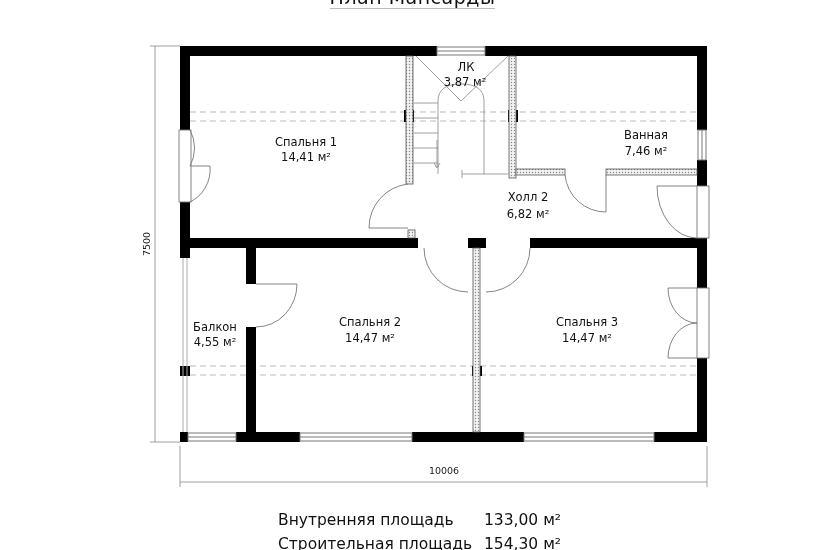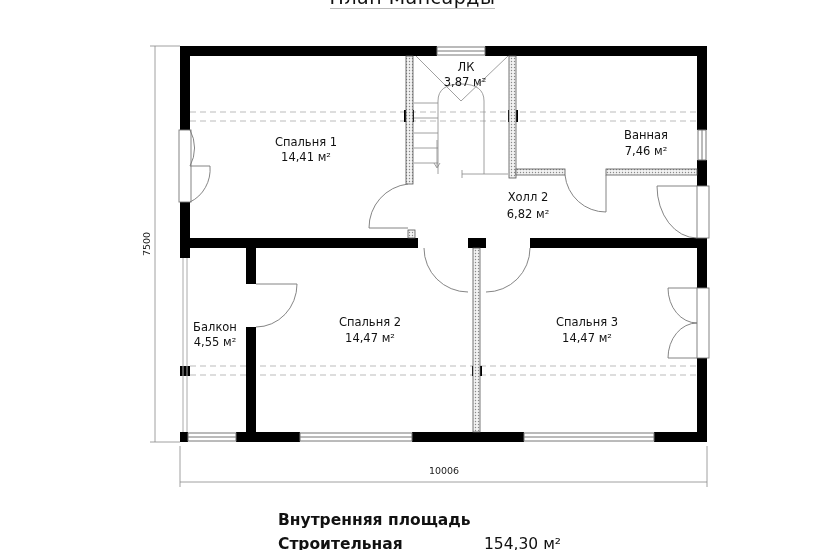--- a/index.html
+++ b/index.html
@@ -4,21 +4,21 @@
 <style>
   html,body{margin:0;padding:0;background:#fff;}
   body{width:825px;height:550px;overflow:hidden;position:relative;font-family:"DejaVu Sans","Liberation Sans",sans-serif;}
   #plan{position:absolute;left:0;top:0;}
   .room-label{font-family:"DejaVu Sans",sans-serif;font-size:11.5px;fill:#111;text-anchor:middle;}
   .dim-label{font-family:"DejaVu Sans",sans-serif;font-size:9.5px;fill:#222;text-anchor:middle;}
   .title{position:absolute;left:0;right:0;top:-14px;text-align:center;font-size:19px;color:#111;letter-spacing:0.5px;}
   .title span{border-bottom:1px solid #bbb;}
   .summary{position:absolute;left:278px;top:508px;font-size:15.5px;color:#111;}
   .summary .row{display:flex;height:24px;line-height:24px;}
-  .summary .lbl{width:206px;font-weight:bold;}
+  .summary .lbl{width:206px;}
   .summary .val{width:140px;}
 </style>
 </head>
 <body>
 
 <div class="title"><span>План Мансарды</span></div>
 
 <svg id="plan" width="825" height="550" viewBox="0 0 825 550" xmlns="http://www.w3.org/2000/svg">
   <defs>
     <pattern id="dots" width="3" height="3" patternUnits="userSpaceOnUse">
@@ -162,18 +162,19 @@
   <text class="room-label" x="370" y="326">Спальня 2</text>
   <text class="room-label" x="370" y="342">14,47 м²</text>
 
   <text class="room-label" x="587" y="326">Спальня 3</text>
   <text class="room-label" x="587" y="342">14,47 м²</text>
 </svg>
 
 <div class="summary">
   <div class="row">
     <span class="lbl">Внутренняя площадь</span>
+    <span class="val">133,00 м²</span>
   </div>
   <div class="row">
     <span class="lbl">Строительная площадь</span>
     <span class="val">154,30 м²</span>
   </div>
 </div>
 
 </body></html>

